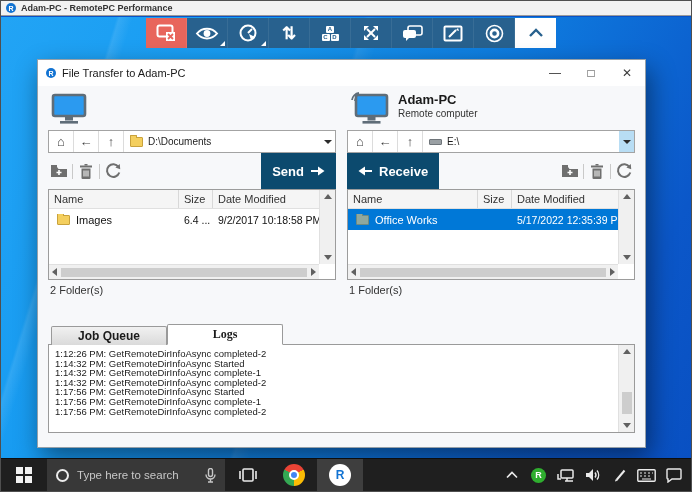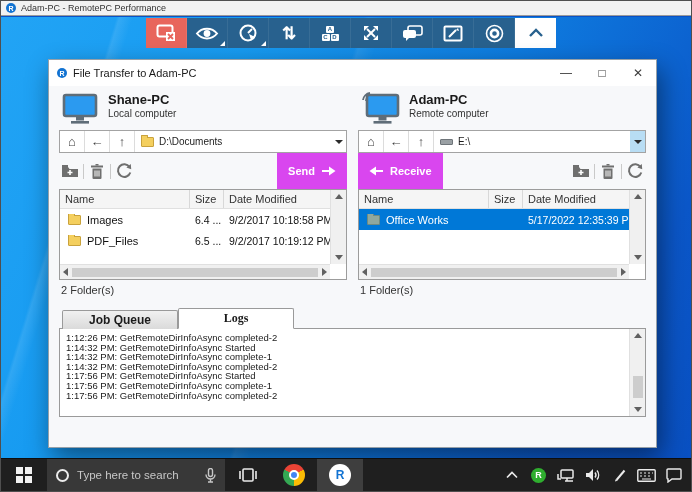--- a/index.html
+++ b/index.html
@@ -5,21 +5,21 @@
   * { margin:0; padding:0; box-sizing:border-box; }
   body { background:#888; font-family:"Liberation Sans", sans-serif; }
   .screen { position:relative; width:692px; height:492px; border:1px solid #4f4f4f;
             overflow:hidden; background:#0a52c6; }
 
   
   .os-titlebar { position:absolute; top:0; left:0; right:0; height:15px; background:#f2f2f2;
                  display:flex; align-items:center; gap:5px; padding:0 5px; border-bottom:1px solid #9a9a9a; }
   .rpc-badge { width:10px; height:10px; border-radius:50%; background:#1273d2; color:#fff;
                font-size:7px; font-weight:bold; display:flex; align-items:center; justify-content:center; flex:0 0 auto;}
-  .os-title { font-size:9px; color:#333; }
+  .os-title { font-size:9px; color:#333;font-weight:bold; }
 
   
   .desktop { position:absolute; top:16px; left:0; right:0; height:442px;
              background:linear-gradient(118deg,#22a4f5 0%,#179bf1 28%,#0e7ade 58%,#0b57c9 85%,#0950c2 100%); }
   .desktop::before { content:""; position:absolute; inset:0; pointer-events:none;
              background:linear-gradient(107deg, transparent 14%, rgba(255,255,255,.10) 14.4%, transparent 16%,
                         transparent 44%, rgba(255,255,255,.07) 44.5%, transparent 46.5%); }
 
   
   .toolbar { position:absolute; left:145px; top:1px; height:30px; display:flex; }
@@ -29,21 +29,21 @@
   .tb-btn.light { background:#fff; border-right:none; }
   .tb-btn.corner::after { content:""; position:absolute; right:2px; bottom:2px;
             border-left:5px solid transparent; border-bottom:5px solid #fff; }
   .abcd { display:flex; flex-direction:column; align-items:center; gap:1px; }
   .abcd .rowx { display:flex; gap:1px; }
   .abcd .blk { width:8px; height:7px; background:#fff; color:#28618e; font-size:6px; font-weight:bold;
                display:flex; align-items:center; justify-content:center; border-radius:1px; }
   .sync-glyph { color:#fff; font-size:17px; font-weight:bold; line-height:1; }
 
   
-  .dialog { position:absolute; left:47px; top:42px; width:609px; height:389px; background:#f7f8fa;
+  .dialog { position:absolute; left:36px; top:42px; width:609px; height:389px; background:#f7f8fa;
             border:1px solid #96a0a8; box-shadow:4px 10px 24px rgba(0,0,0,.45); }
   .dlg-titlebar { height:26px; background:#fff; display:flex; align-items:center; gap:6px; padding-left:8px; }
   .dlg-title { font-size:11px; color:#1a1a1a; }
   .dlg-controls { margin-left:auto; display:flex; height:100%; }
   .dlg-ctrl { width:36px; height:100%; display:flex; align-items:center; justify-content:center;
               font-size:12px; color:#3c3c3c; cursor:pointer; }
   .dlg-body { padding:3px 10px 0; }
   .panels { display:flex; gap:11px; }
   .panel { width:289px; }
 
@@ -63,21 +63,21 @@
                 display:inline-block; flex:0 0 auto; border-radius:1px; }
   .folder-ico::before { content:""; position:absolute; top:-3px; left:-1px; width:5px; height:2px;
                 background:#f4cf5e; border:1px solid #c9a23c; border-bottom:none; border-radius:1px 1px 0 0; }
   .folder-ico.sel { background:#8fa89e; border-color:#6f8a80; }
   .folder-ico.sel::before { background:#8fa89e; border-color:#6f8a80; }
   .drive-ico { width:13px; height:6px; background:#9aa0a4; border:1px solid #6f757a; border-radius:1px; display:inline-block; }
 
   .action-row { display:flex; align-items:center; height:24px; margin:6px 0 6px 0; }
   .act-btn { display:flex; align-items:center; justify-content:center; width:22px; height:20px; cursor:pointer; }
   .vsep { width:1px; height:15px; background:#c9c9c9; margin:0 2px; }
-  .btn-primary { background:#d946ef; border:none; color:#fff; font-weight:bold; font-size:11px; height:36px;
+  .btn-primary { background:#0c4a6e; border:none; color:#fff; font-weight:bold; font-size:13px; height:36px;
                  display:flex; align-items:center; gap:7px; padding:0 11px; cursor:pointer;
                  font-family:"Liberation Sans",sans-serif; }
   .btn-primary.right { margin-left:auto; }
   .icons-right { margin-left:auto; display:flex; align-items:center; }
 
   .file-list { position:relative; height:91px; border:1px solid #9c9c9c; background:#fff; overflow:hidden; }
   .list-header { display:flex; height:19px; background:#f5f5f5; border-bottom:1px solid #e0e0e0;
                  font-size:11px; color:#333; margin-right:16px; }
   .hcol { display:flex; align-items:center; padding:0 5px; border-right:1px solid #d8d8d8; }
   .hcol.c-name { flex:1; } .hcol.c-size { width:34px; } .hcol.c-date { width:106px; border-right:none; }
@@ -92,21 +92,21 @@
              border-left:1px solid #e0e0e0; display:flex; flex-direction:column; align-items:center;
              justify-content:space-between; padding:4px 0; cursor:pointer; }
   .hscroll { position:absolute; left:0; right:16px; bottom:0; height:15px; background:#f0f0f0;
              border-top:1px solid #e0e0e0; display:flex; align-items:center; padding:0 3px; cursor:pointer; }
   .h-thumb { height:9px; background:#cdcdcd; flex:1; margin:0 4px 0 4px; }
   .arr-up { width:0;height:0;border:4px solid transparent;border-bottom:5px solid #606060;border-top:none; }
   .arr-dn { width:0;height:0;border:4px solid transparent;border-top:5px solid #606060;border-bottom:none; }
   .arr-lf { width:0;height:0;border:4px solid transparent;border-right:5px solid #606060;border-left:none; }
   .arr-rt { width:0;height:0;border:4px solid transparent;border-left:5px solid #606060;border-right:none; }
 
-  .count { font-size:11px; color:#333; margin:4px 0 0 2px; height:13px; }
+  .count { font-size:11px; color:#333; margin:4px 0 16px 2px; height:13px; }
 
   .tabs { display:flex; margin:11px 0 0 3px; position:relative; z-index:2; }
   .tab { width:116px; height:21px; display:flex; align-items:center; justify-content:center;
          font-size:12px; font-weight:bold; color:#1b1b1b; cursor:pointer; }
   .tab.inactive { height:19px; margin-top:2px; background:linear-gradient(#f1f1f1,#dadada);
                   border:1px solid #9a9a9a; border-bottom:none; border-radius:2px 2px 0 0; }
   .tab.active { background:#fff; border:1px solid #9a9a9a; border-bottom:1px solid #fff; border-radius:2px 2px 0 0;font-family:Liberation Serif, serif; }
   .logs-box { position:relative; height:89px; background:#fff; border:1px solid #9a9a9a; margin-top:-1px; overflow:hidden;}
   .log-lines { padding:4px 0 0 6px; margin-right:17px; }
   .log-line { font-size:9.5px; line-height:9.6px; color:#1a1a1a; white-space:nowrap; }
@@ -239,24 +239,20 @@
       <div class="dlg-body">
         <div class="panels">
 
           <div class="panel">
             <div class="comp-header">
               <svg width="38" height="33" viewBox="0 0 38 33">
                 <rect x="3" y="3" width="32" height="21" rx="2" fill="#2b9af0" stroke="#5f6d78" stroke-width="2.6"></rect>
                 <rect x="15" y="25" width="8" height="3.5" fill="#5f6d78"></rect>
                 <rect x="10" y="29" width="18" height="2.6" fill="#5f6d78"></rect>
               </svg>
-              <div>
-                <div class="comp-name">Shane-PC</div>
-                <div class="comp-sub">Local computer</div>
-              </div>
             </div>
 
             <div class="path-bar">
               <div class="pb-btn">⌂</div>
               <div class="pb-btn">←</div>
               <div class="pb-btn">↑</div>
               <div class="pb-loc">
                 <span class="folder-ico"></span>
                 <span>D:\Documents</span>
               </div>
@@ -304,28 +300,20 @@
                 <span class="hcol c-size">Size</span>
                 <span class="hcol c-date">Date Modified</span>
               </div>
               <div class="list-row">
                 <span class="cell c-name">
                     <span class="folder-ico"></span>
                     <span>Images</span>
                   </span>
                 <span class="cell c-size">6.4 ...</span>
                 <span class="cell c-date">9/2/2017 10:18:58 PM</span>
-              </div>
-              <div class="list-row">
-                <span class="cell c-name">
-                    <span class="folder-ico"></span>
-                    <span>PDF_Files</span>
-                  </span>
-                <span class="cell c-size">6.5 ...</span>
-                <span class="cell c-date">9/2/2017 10:19:12 PM</span>
               </div>
               <div class="vscroll">
                 <span class="arr-up"></span>
                 <span class="arr-dn"></span>
               </div>
               <div class="hscroll">
                 <span class="arr-lf"></span>
                 <span class="h-thumb"></span>
                 <span class="arr-rt"></span>
               </div>

